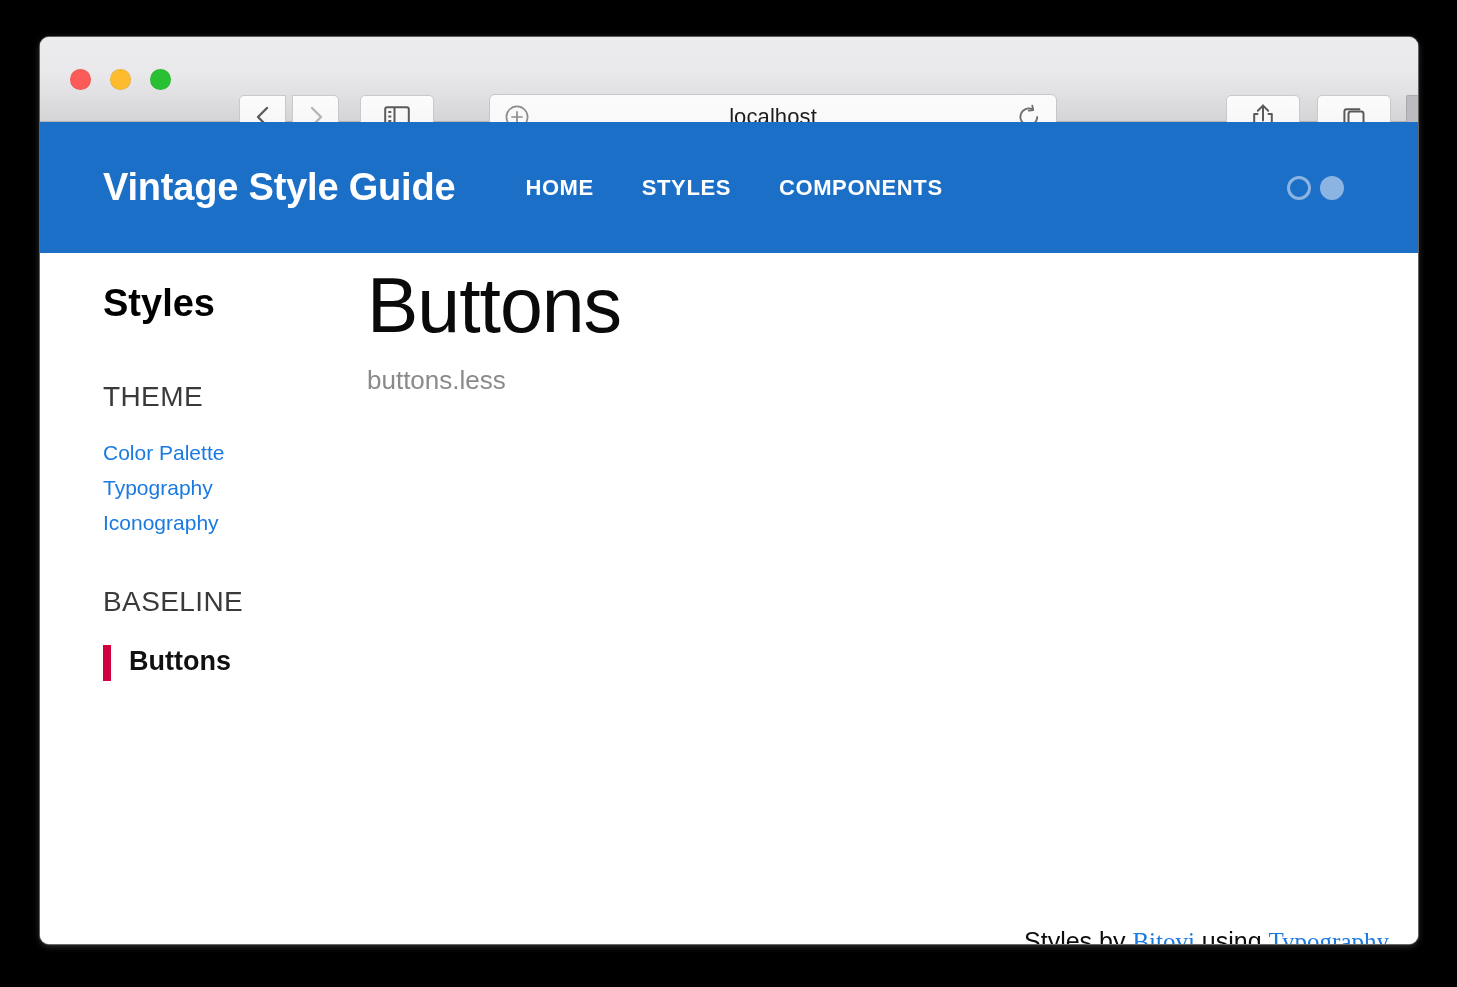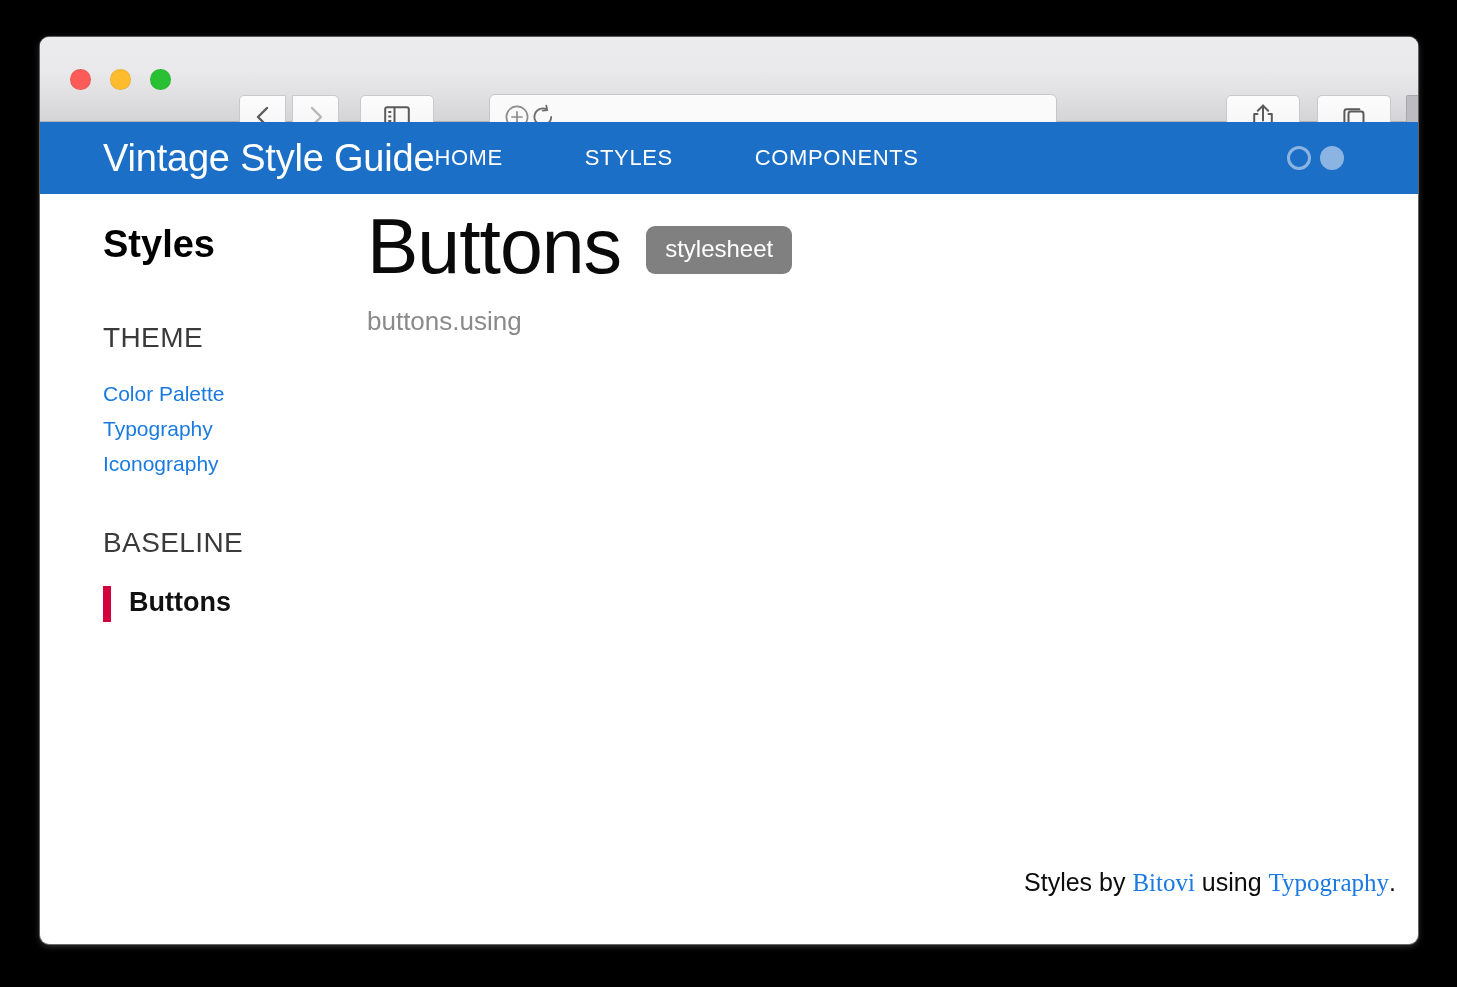--- a/index.html
+++ b/index.html
@@ -112,37 +112,39 @@
   }
   .url-icon-left, .url-icon-right {
     width: 26px;
     height: 26px;
     flex: none;
   }
 
   
   .site-nav {
     position: relative;
-    height: 72px;
+    height: 131px;
     background: #1c6fc6;
     display: flex;
     align-items: center;
+    font-weight: bold;
   }
   .brand {
     margin-left: 63px;
     font-size: 38px;
     color: #ffffff;
     font-family: "Liberation Sans", sans-serif;
     letter-spacing: -0.2px;
     white-space: nowrap;
   }
   .nav-links {
+    margin-left: 70px;
     display: flex;
     align-items: flex-end;
-    gap: 82px;
+    gap: 48px;
   }
   .nav-link {
     font-size: 22px;
     color: #ffffff;
     letter-spacing: 0.6px;
     text-decoration: none;
     white-space: nowrap;
   }
   .nav-dots {
     position: absolute;
@@ -307,20 +309,21 @@
         <line x1="4.3" y1="15" x2="7.3" y2="15" stroke="#5a5a5a" stroke-width="1.8"></line>
       </svg>
     </div>
 
     <div class="url-bar">
       <svg class="url-icon-left" viewBox="0 0 26 26">
         <circle cx="13" cy="13" r="10.6" fill="none" stroke="#8c8c8c" stroke-width="1.7"></circle>
         <line x1="13" y1="7.3" x2="13" y2="18.7" stroke="#8c8c8c" stroke-width="1.7"></line>
         <line x1="7.3" y1="13" x2="18.7" y2="13" stroke="#8c8c8c" stroke-width="1.7"></line>
       </svg>
+      <span class="url-text" title="Search or enter website name">localhost</span>
       <svg class="url-icon-right" viewBox="0 0 26 26">
         <path d="M21.2 13 A8.4 8.4 0 1 1 16.6 5.4" fill="none" stroke="#6e6e6e" stroke-width="1.8" stroke-linecap="round"></path>
         <polyline points="16.3,1.6 17.2,6.1 12.7,6.6" fill="none" stroke="#6e6e6e" stroke-width="1.8" stroke-linecap="round" stroke-linejoin="round"></polyline>
       </svg>
     </div>
 
     <div class="tb-btn tb-share">
       <svg width="24" height="28" viewBox="0 0 24 28">
         <path d="M6.5 11 H3.2 V25.5 H20.8 V11 H17.5" fill="none" stroke="#5a5a5a" stroke-width="2" stroke-linecap="round" stroke-linejoin="round"></path>
         <line x1="12" y1="2.6" x2="12" y2="17.5" stroke="#5a5a5a" stroke-width="2" stroke-linecap="round"></line>
@@ -365,23 +368,22 @@
 
       <div class="side-gap"></div>
 
       <div class="side-group-label">BASELINE</div>
       <div class="side-link-active">Buttons</div>
     </div>
 
     <div class="content">
       <div class="content-heading-row">
         <h1 class="content-title">Buttons</h1>
-        <span class="badge">stylesheet</span>
       </div>
-      <div class="content-subtitle">buttons.using</div>
+      <div class="content-subtitle">buttons.less</div>
     </div>
 
     <div class="footer">
       <span>Styles by </span><a href="#">Bitovi</a><span> using </span><a href="#">Typography</a><span>.</span>
     </div>
 
   </div>
 </div>
 
 </body></html>

